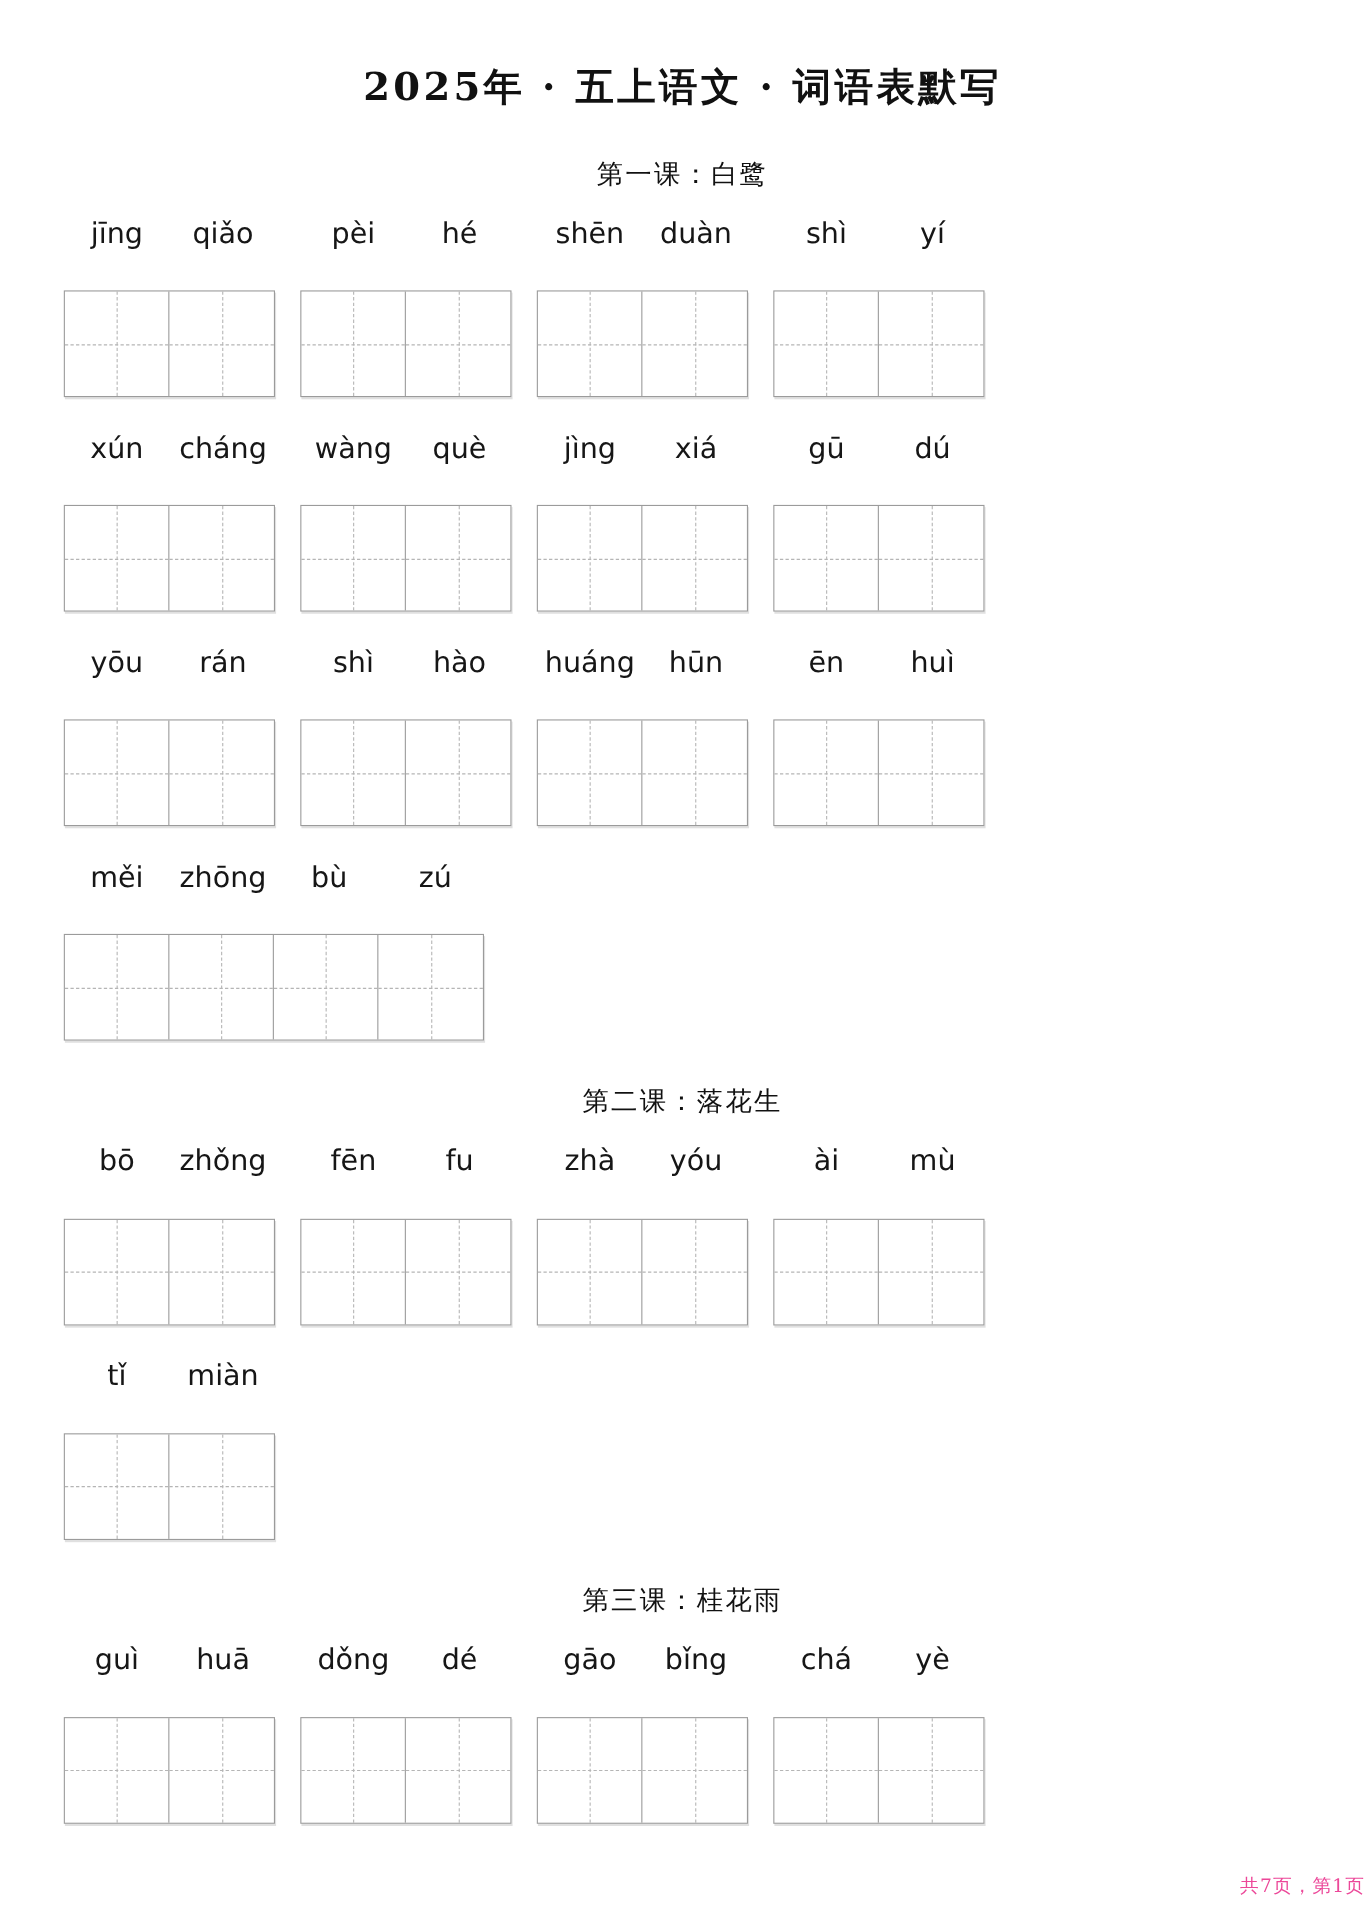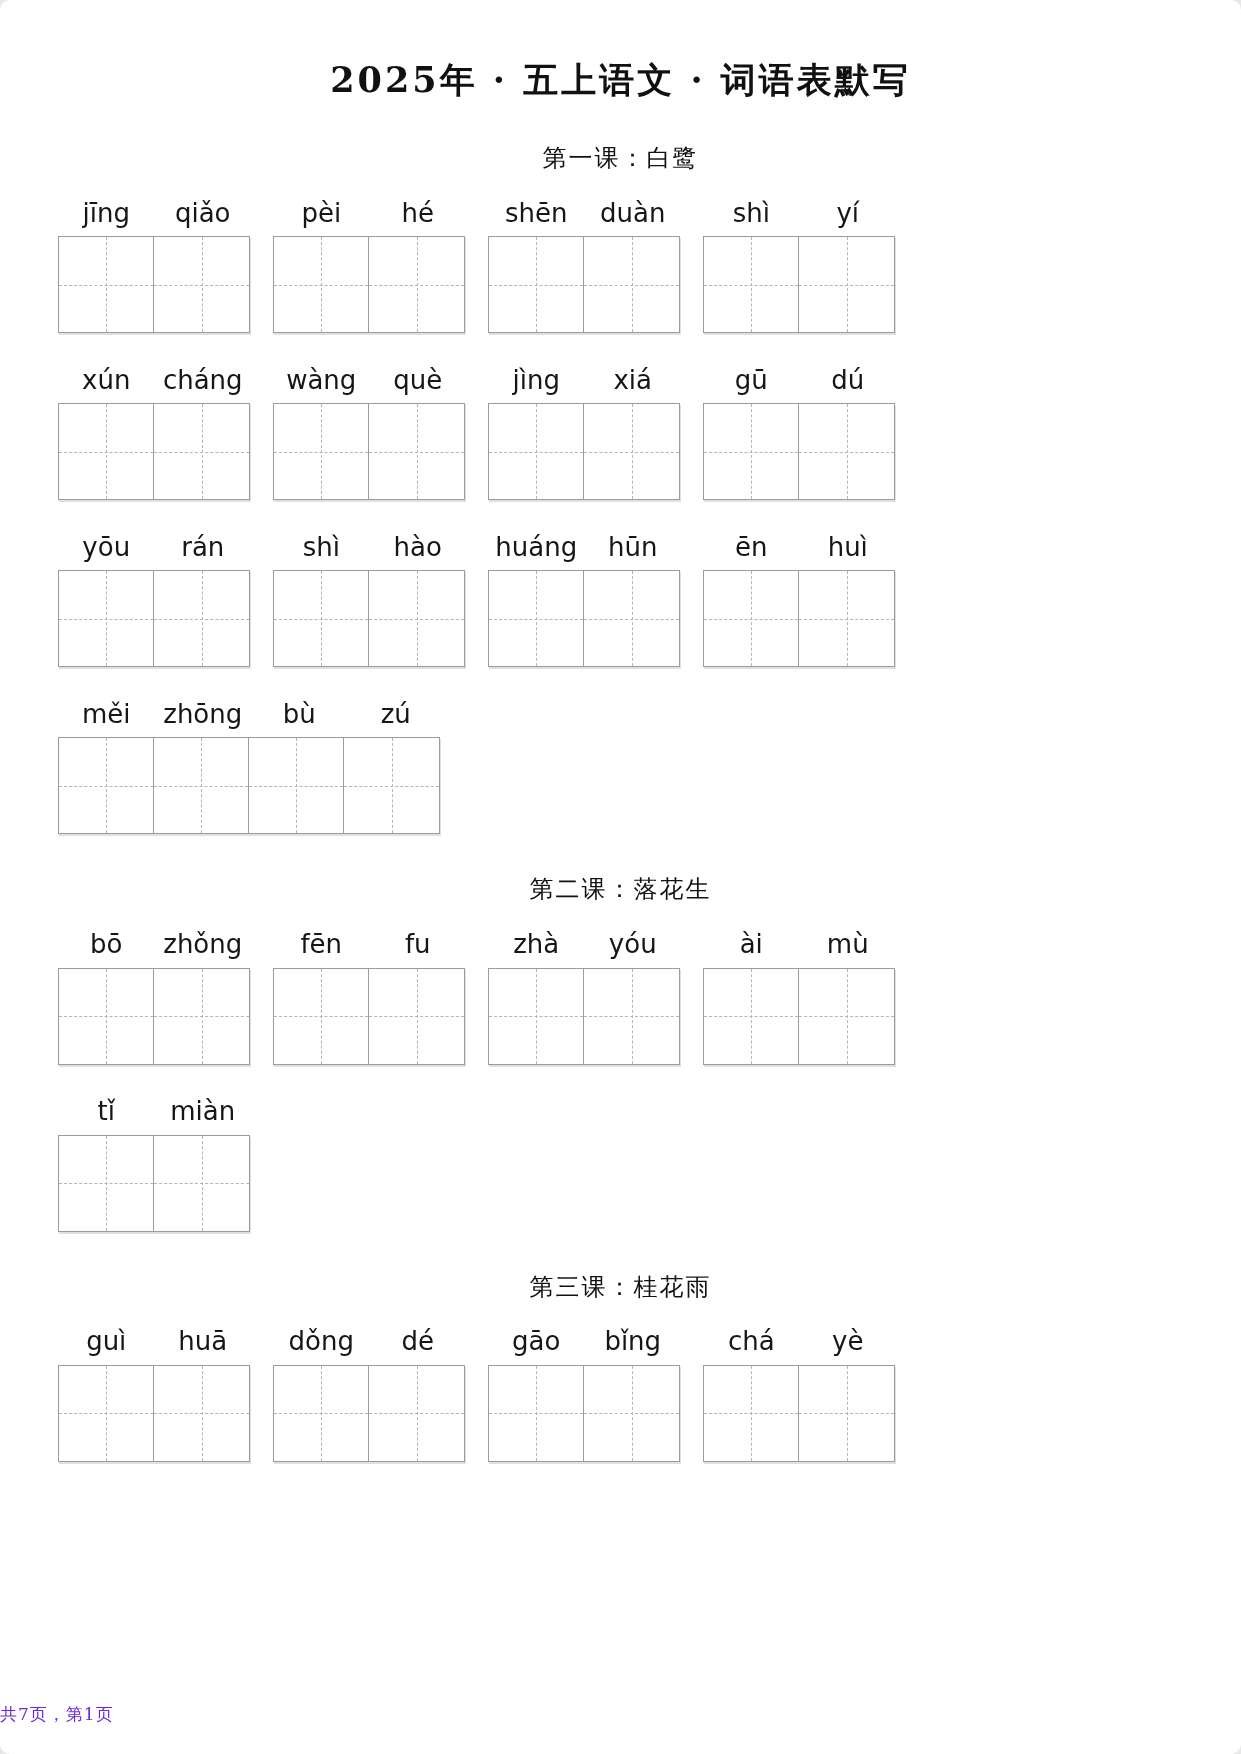--- a/index.html
+++ b/index.html
@@ -11,21 +11,20 @@
     position: relative;
     width: 1241px;
     height: 1754px;
     margin: 0 auto;
     background: #ffffff;
     box-sizing: border-box;
     padding: 56px 58px 0 58px;
     overflow: hidden;
     font-family: "DejaVu Serif", "Liberation Serif", serif;
     color: #111111;
-    border-radius: 10px;
   }
   .title {
     margin: 0 0 28px 0;
     text-align: center;
     font-size: 35px;
     font-weight: bold;
     letter-spacing: 3px;
     line-height: 1.35;
   }
   .lesson-heading {
@@ -39,20 +38,21 @@
   .word-row {
     display: flex;
     flex-wrap: nowrap;
     gap: 22px;
     margin-bottom: 22px;
     align-items: flex-end;
   }
   .word-group {
     display: flex;
     flex-direction: column;
+    gap: 28px;
   }
   .pinyin-row {
     display: flex;
     height: 40px;
     align-items: flex-end;
     margin-bottom: 8px;
   }
   .pinyin {
     display: inline-block;
     width: 96.5px;
@@ -86,24 +86,24 @@
   .box .dash-v {
     position: absolute;
     top: 0; bottom: 0; left: 50%;
     border-left: 1.5px dashed #b5b5b5;
   }
   .footer {
     position: absolute;
     left: 0;
     bottom: 28px;
     width: 100%;
-    text-align: left;
+    text-align: right;
     font-size: 17px;
     letter-spacing: 1px;
-    color: #6d28d9;
+    color: #ec4899;
   }
 </style>
 </head>
 <body>
 
 <div class="page">
   <h1 class="title">2025年 · 五上语文 · 词语表默写</h1>
   <main id="sections">
       <section>
         <h2 class="lesson-heading">第一课：白鹭</h2>

